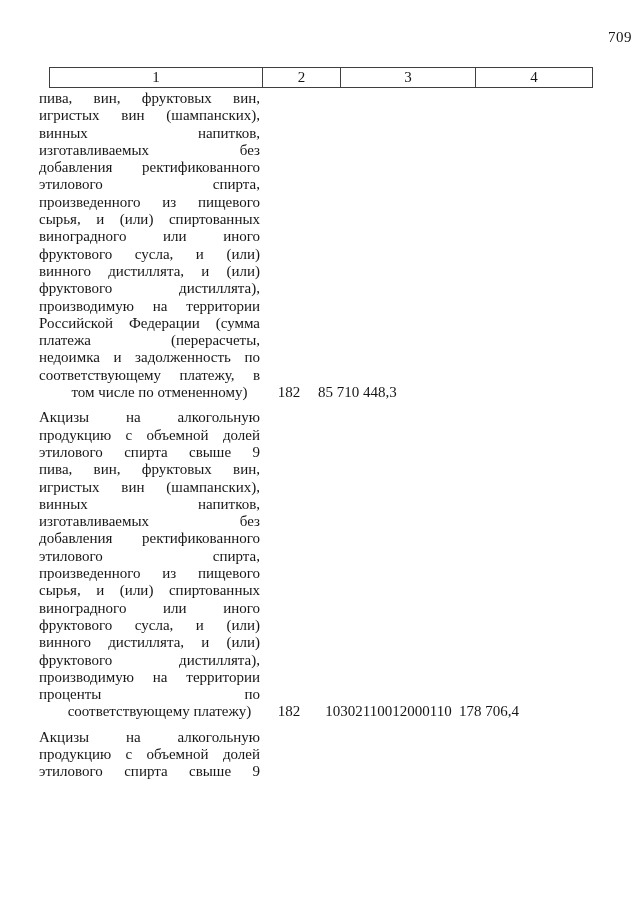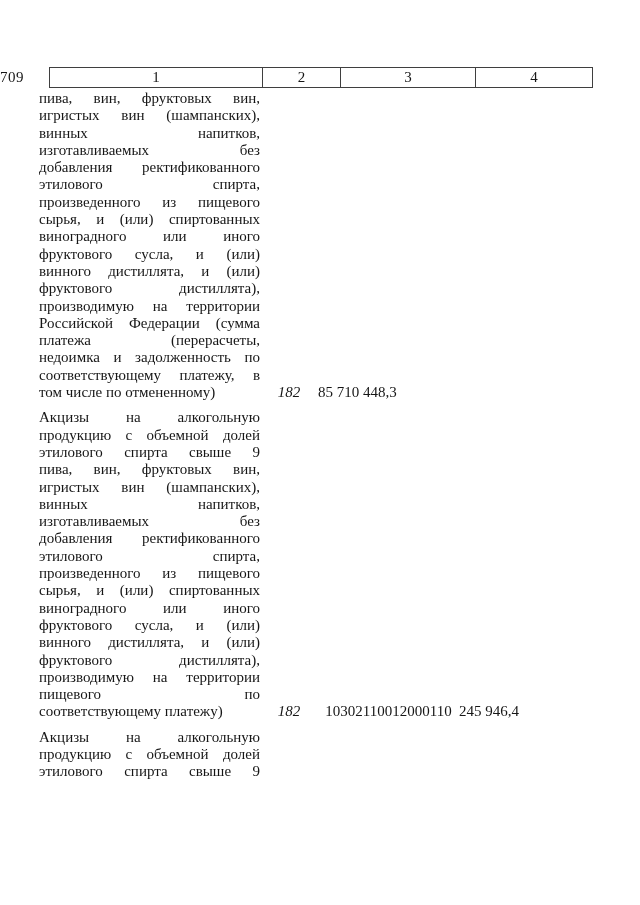--- a/index.html
+++ b/index.html
@@ -7,24 +7,23 @@
     width: 640px; height: 905px;
     background: #ffffff;
     color: #161616;
     font-family: "Liberation Serif", "DejaVu Serif", serif;
     position: relative;
     overflow: hidden;
   }
   .page-number {
     position: absolute;
     top: 29px; left: 0; width: 632px;
-    text-align: left;
+    text-align: right;
     font-size: 15px;
     letter-spacing: 0.5px;
-    margin-top: 40px;
   }
   
   .thead {
     position: absolute;
     top: 67px; left: 49px;
     display: flex;
     border: 1.5px solid #3f3f3f;
   }
   .hcell {
     box-sizing: border-box;
@@ -55,28 +54,29 @@
     padding-left: 5px;
     font-size: 15px;
     line-height: 17.3px;
   }
   .ln {
     text-align: justify;
     text-align-last: justify;
     white-space: nowrap;
   }
   .ln-end {
-    text-align: left;
+    text-align: center;
     text-align-last: auto;
+    margin-left: 20px;
   }
   .val {
     font-size: 15px;
     line-height: 17.3px;
   }
-  .val-admin { text-align: center; font-style: italic; }
+  .val-admin { text-align: center; }
   .val-code  { text-align: center; }
   .val-amount { text-align: left; margin-right: -5px; }
 </style>
 </head>
 <body>
 
 <div class="page-number">709</div>
 
 <div class="thead">
   <div class="hcell hc1">1</div>
@@ -123,26 +123,26 @@
       <div class="ln">изготавливаемых без</div>
       <div class="ln">добавления ректификованного</div>
       <div class="ln">этилового спирта,</div>
       <div class="ln">произведенного из пищевого</div>
       <div class="ln">сырья, и (или) спиртованных</div>
       <div class="ln">виноградного или иного</div>
       <div class="ln">фруктового сусла, и (или)</div>
       <div class="ln">винного дистиллята, и (или)</div>
       <div class="ln">фруктового дистиллята),</div>
       <div class="ln">производимую на территории</div>
-      <div class="ln">пищевого по</div>
+      <div class="ln">проценты по</div>
       <div class="ln ln-end">соответствующему платежу)</div>
     </div>
     <div class="val val-admin">182</div>
     <div class="val val-code">10302110012000110</div>
-    <div class="val val-amount">245 946,4</div>
+    <div class="val val-amount">178 706,4</div>
   </div>
 
   <div class="trow">
     <div class="desc">
       <div class="ln">Акцизы на алкогольную</div>
       <div class="ln">продукцию с объемной долей</div>
       <div class="ln">этилового спирта свыше 9</div>
     </div>
     <div class="val val-admin"></div>
     <div class="val val-code"></div>

